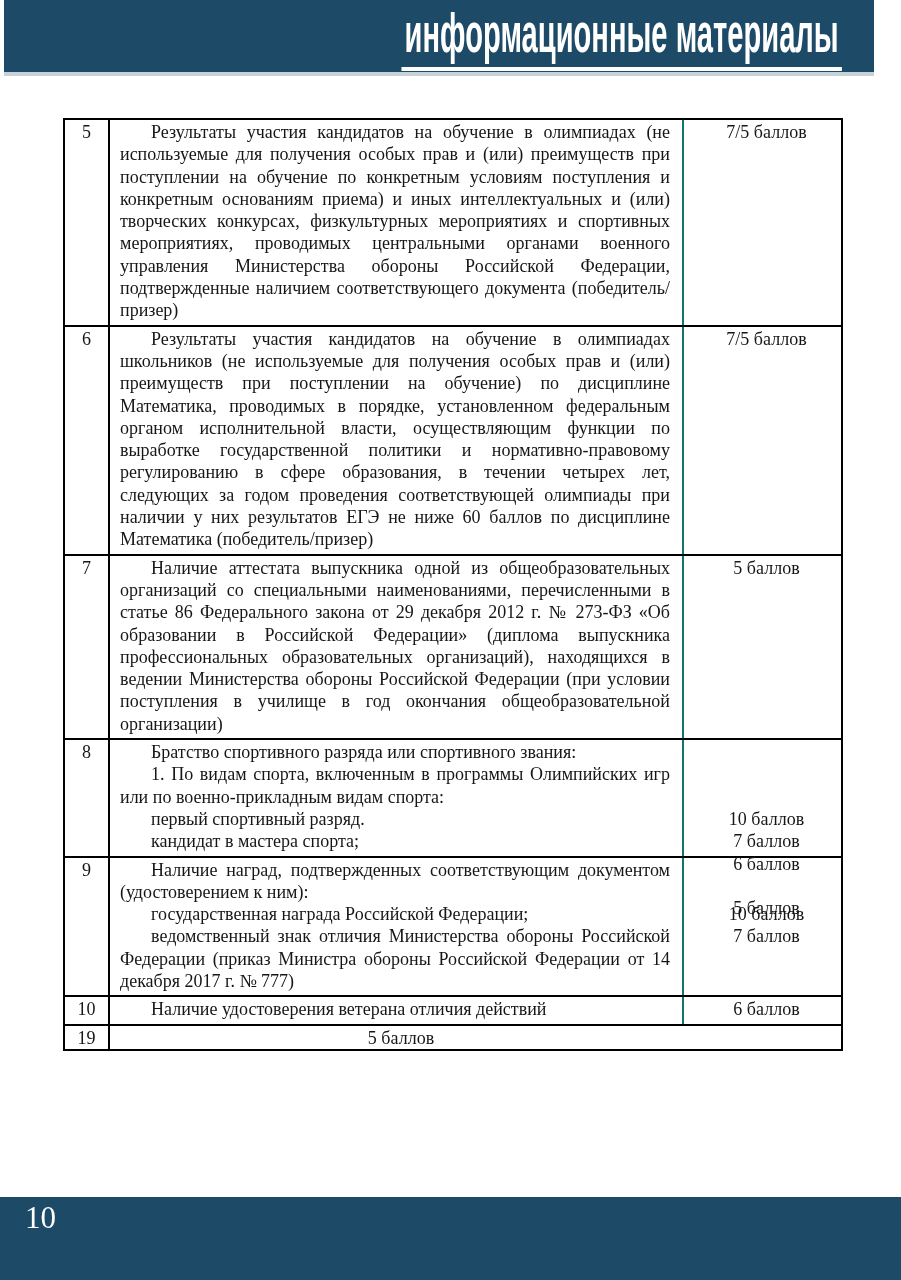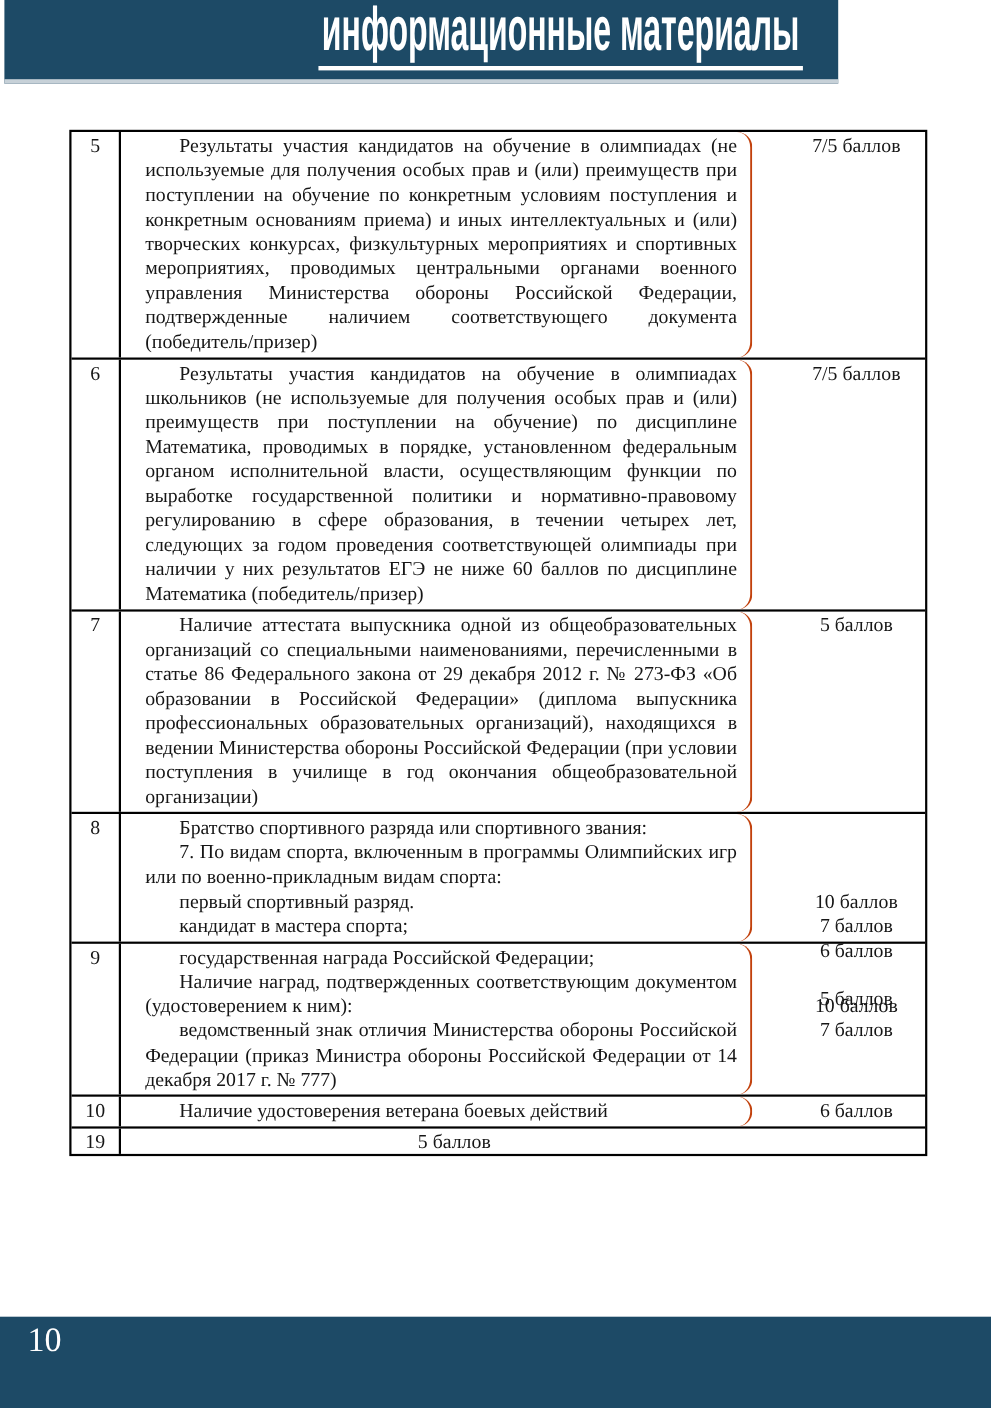--- a/index.html
+++ b/index.html
@@ -16,28 +16,28 @@
     width: 901px;
     height: 1280px;
     background: #ffffff;
   }
 
   
   .banner {
     position: absolute;
     left: 4px;
     top: 0;
-    width: 758px;
+    width: 870px;
     height: 76px;
     box-sizing: border-box;
     border-bottom: 4px solid #c7d1d8;
     display: flex;
     justify-content: flex-end;
-    align-items: center;
-    padding: 5px 32px 16px 0;
+    align-items: flex-end;
+    padding: 5px 32px 1px 0;
   }
   .banner-title {
     font-family: "Liberation Sans", sans-serif;
     font-weight: bold;
     font-size: 56px;
     line-height: 1;
     color: #ffffff;
     white-space: nowrap;
     transform: scaleX(0.52);
     transform-origin: 100% 0;
@@ -64,35 +64,34 @@
   .trow:first-child { border-top: none; }
   .cell { box-sizing: border-box; }
   .num {
     border-right: 2px solid #000;
     text-align: center;
     font-size: 18px;
     line-height: 22.3px;
     padding-top: 1px;
   }
   .desc {
-    border-right: 2px solid #c2410c;
+    border-right: 2px solid #0f766e;
     font-size: 18px;
     line-height: 22.3px;
     text-align: justify;
-    padding: 1px 12px 3px 22px;
-    border-radius: 14px;
+    padding: 1px 12px 3px 10px;
   }
   .desc p { margin: 0; text-indent: 31px; }
   .pts {
     position: relative;
     font-size: 18px;
     line-height: 22.3px;
     text-align: center;
   }
-  .ptval { position: absolute; left: 16px; width: 100%; }
+  .ptval { position: absolute; left: 4px; width: 100%; }
 
   
   .footer {
     position: absolute;
     left: 0;
     top: 1197px;
     width: 901px;
     height: 83px;
   }
   .page-num {
@@ -139,47 +138,47 @@
             <p class="para">Наличие аттестата выпускника одной из общеобразовательных организаций со специальными наименованиями, перечисленными в статье 86 Федерального закона от 29 декабря 2012 г. № 273-ФЗ «Об образовании в Российской Федерации» (диплома выпускника профессиональных образовательных организаций), находящихся в ведении Министерства обороны Российской Федерации (при условии поступления в училище в год окончания общеобразовательной организации)</p>
           </div>
           <div class="cell pts">
             <div class="ptval" style="top: 1px;">5 баллов</div>
           </div>
         </div>
         <div class="trow">
           <div class="cell num">8</div>
           <div class="cell desc">
             <p class="para">Братство спортивного разряда или спортивного звания:</p>
-            <p class="para">7. По видам спорта, включенным в программы Олимпийских игр или по военно-прикладным видам спорта:</p>
+            <p class="para">1. По видам спорта, включенным в программы Олимпийских игр или по военно-прикладным видам спорта:</p>
             <p class="para">первый спортивный разряд.</p>
             <p class="para">кандидат в мастера спорта;</p>
           </div>
           <div class="cell pts">
             <div class="ptval" style="top: 67.9px;">10 баллов</div>
             <div class="ptval" style="top: 90.2px;">7 баллов</div>
             <div class="ptval" style="top: 112.5px;">6 баллов</div>
             <div class="ptval" style="top: 157.1px;">5 баллов</div>
           </div>
         </div>
         <div class="trow">
           <div class="cell num">9</div>
           <div class="cell desc">
+            <p class="para">Наличие наград, подтвержденных соответствующим документом (удостоверением к ним):</p>
             <p class="para">государственная награда Российской Федерации;</p>
-            <p class="para">Наличие наград, подтвержденных соответствующим документом (удостоверением к ним):</p>
             <p class="para">ведомственный знак отличия Министерства обороны Российской Федерации (приказ Министра обороны Российской Федерации от 14 декабря 2017 г. № 777)</p>
           </div>
           <div class="cell pts">
             <div class="ptval" style="top: 45.6px;">10 баллов</div>
             <div class="ptval" style="top: 67.9px;">7 баллов</div>
           </div>
         </div>
         <div class="trow">
           <div class="cell num">10</div>
           <div class="cell desc">
-            <p class="para">Наличие удостоверения ветерана боевых действий</p>
+            <p class="para">Наличие удостоверения ветерана отличия действий</p>
           </div>
           <div class="cell pts">
             <div class="ptval" style="top: 1px;">6 баллов</div>
           </div>
         </div>
         <div class="trow">
           <div class="cell num">19</div>
           <div class="cell pts">
             <div class="ptval" style="top: 1px;">5 баллов</div>
           </div>

